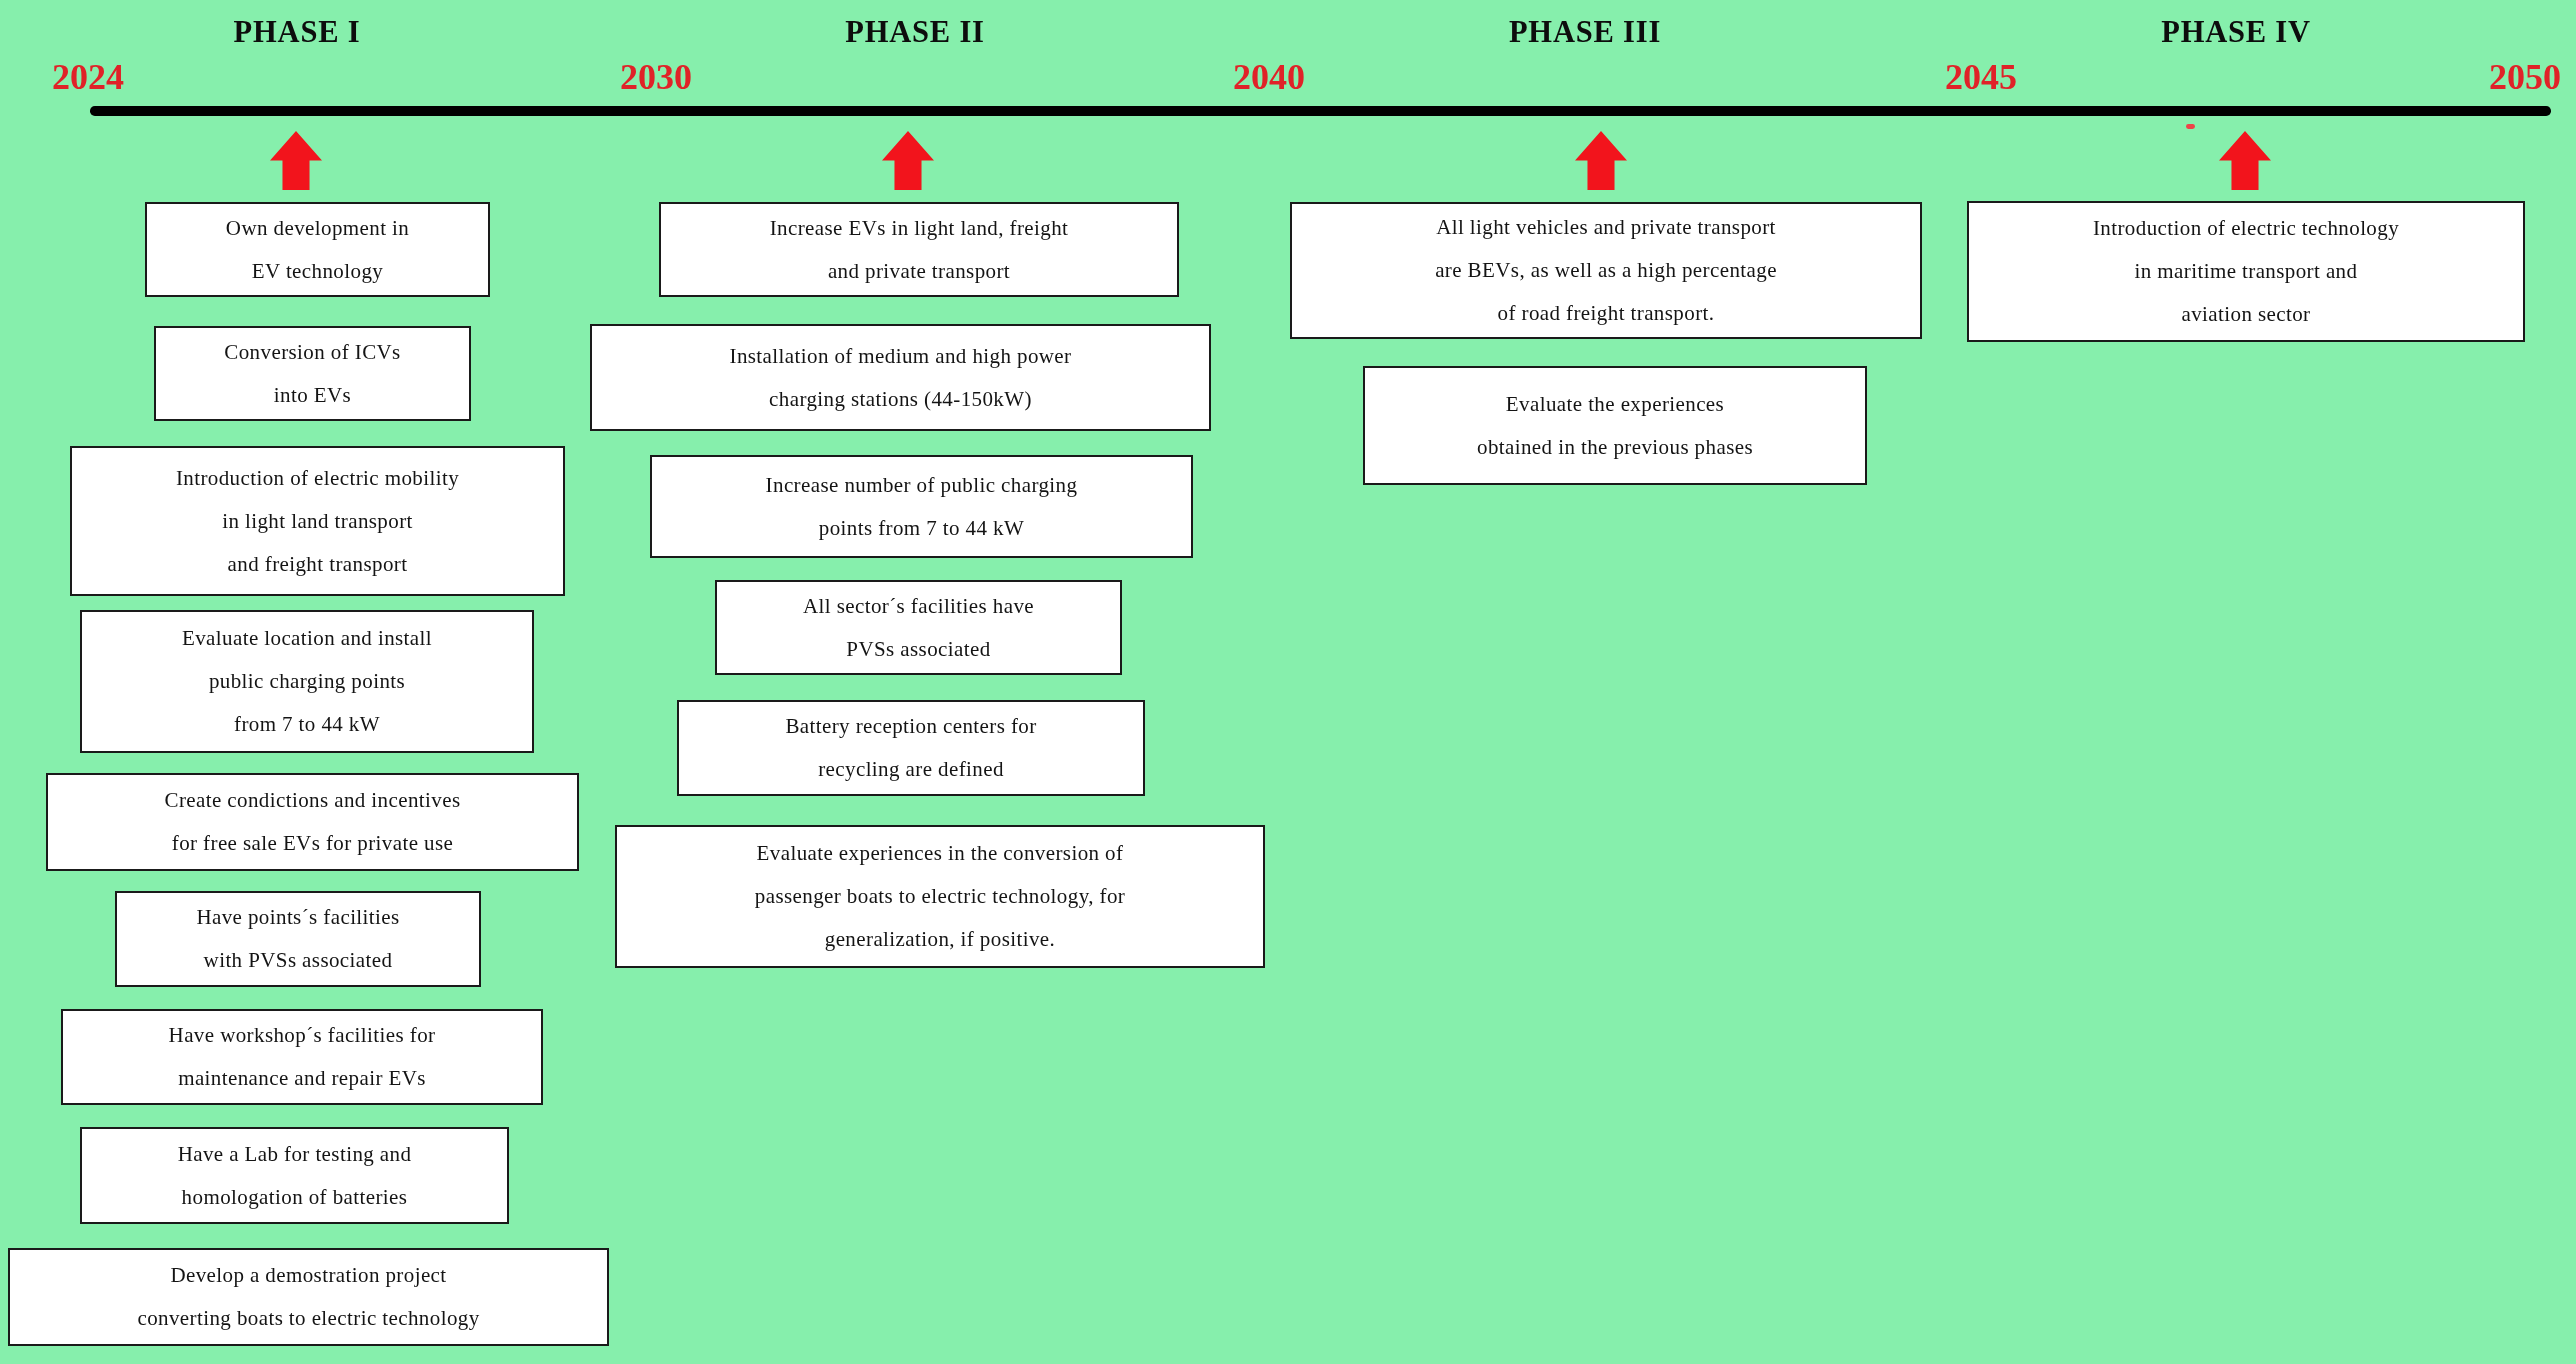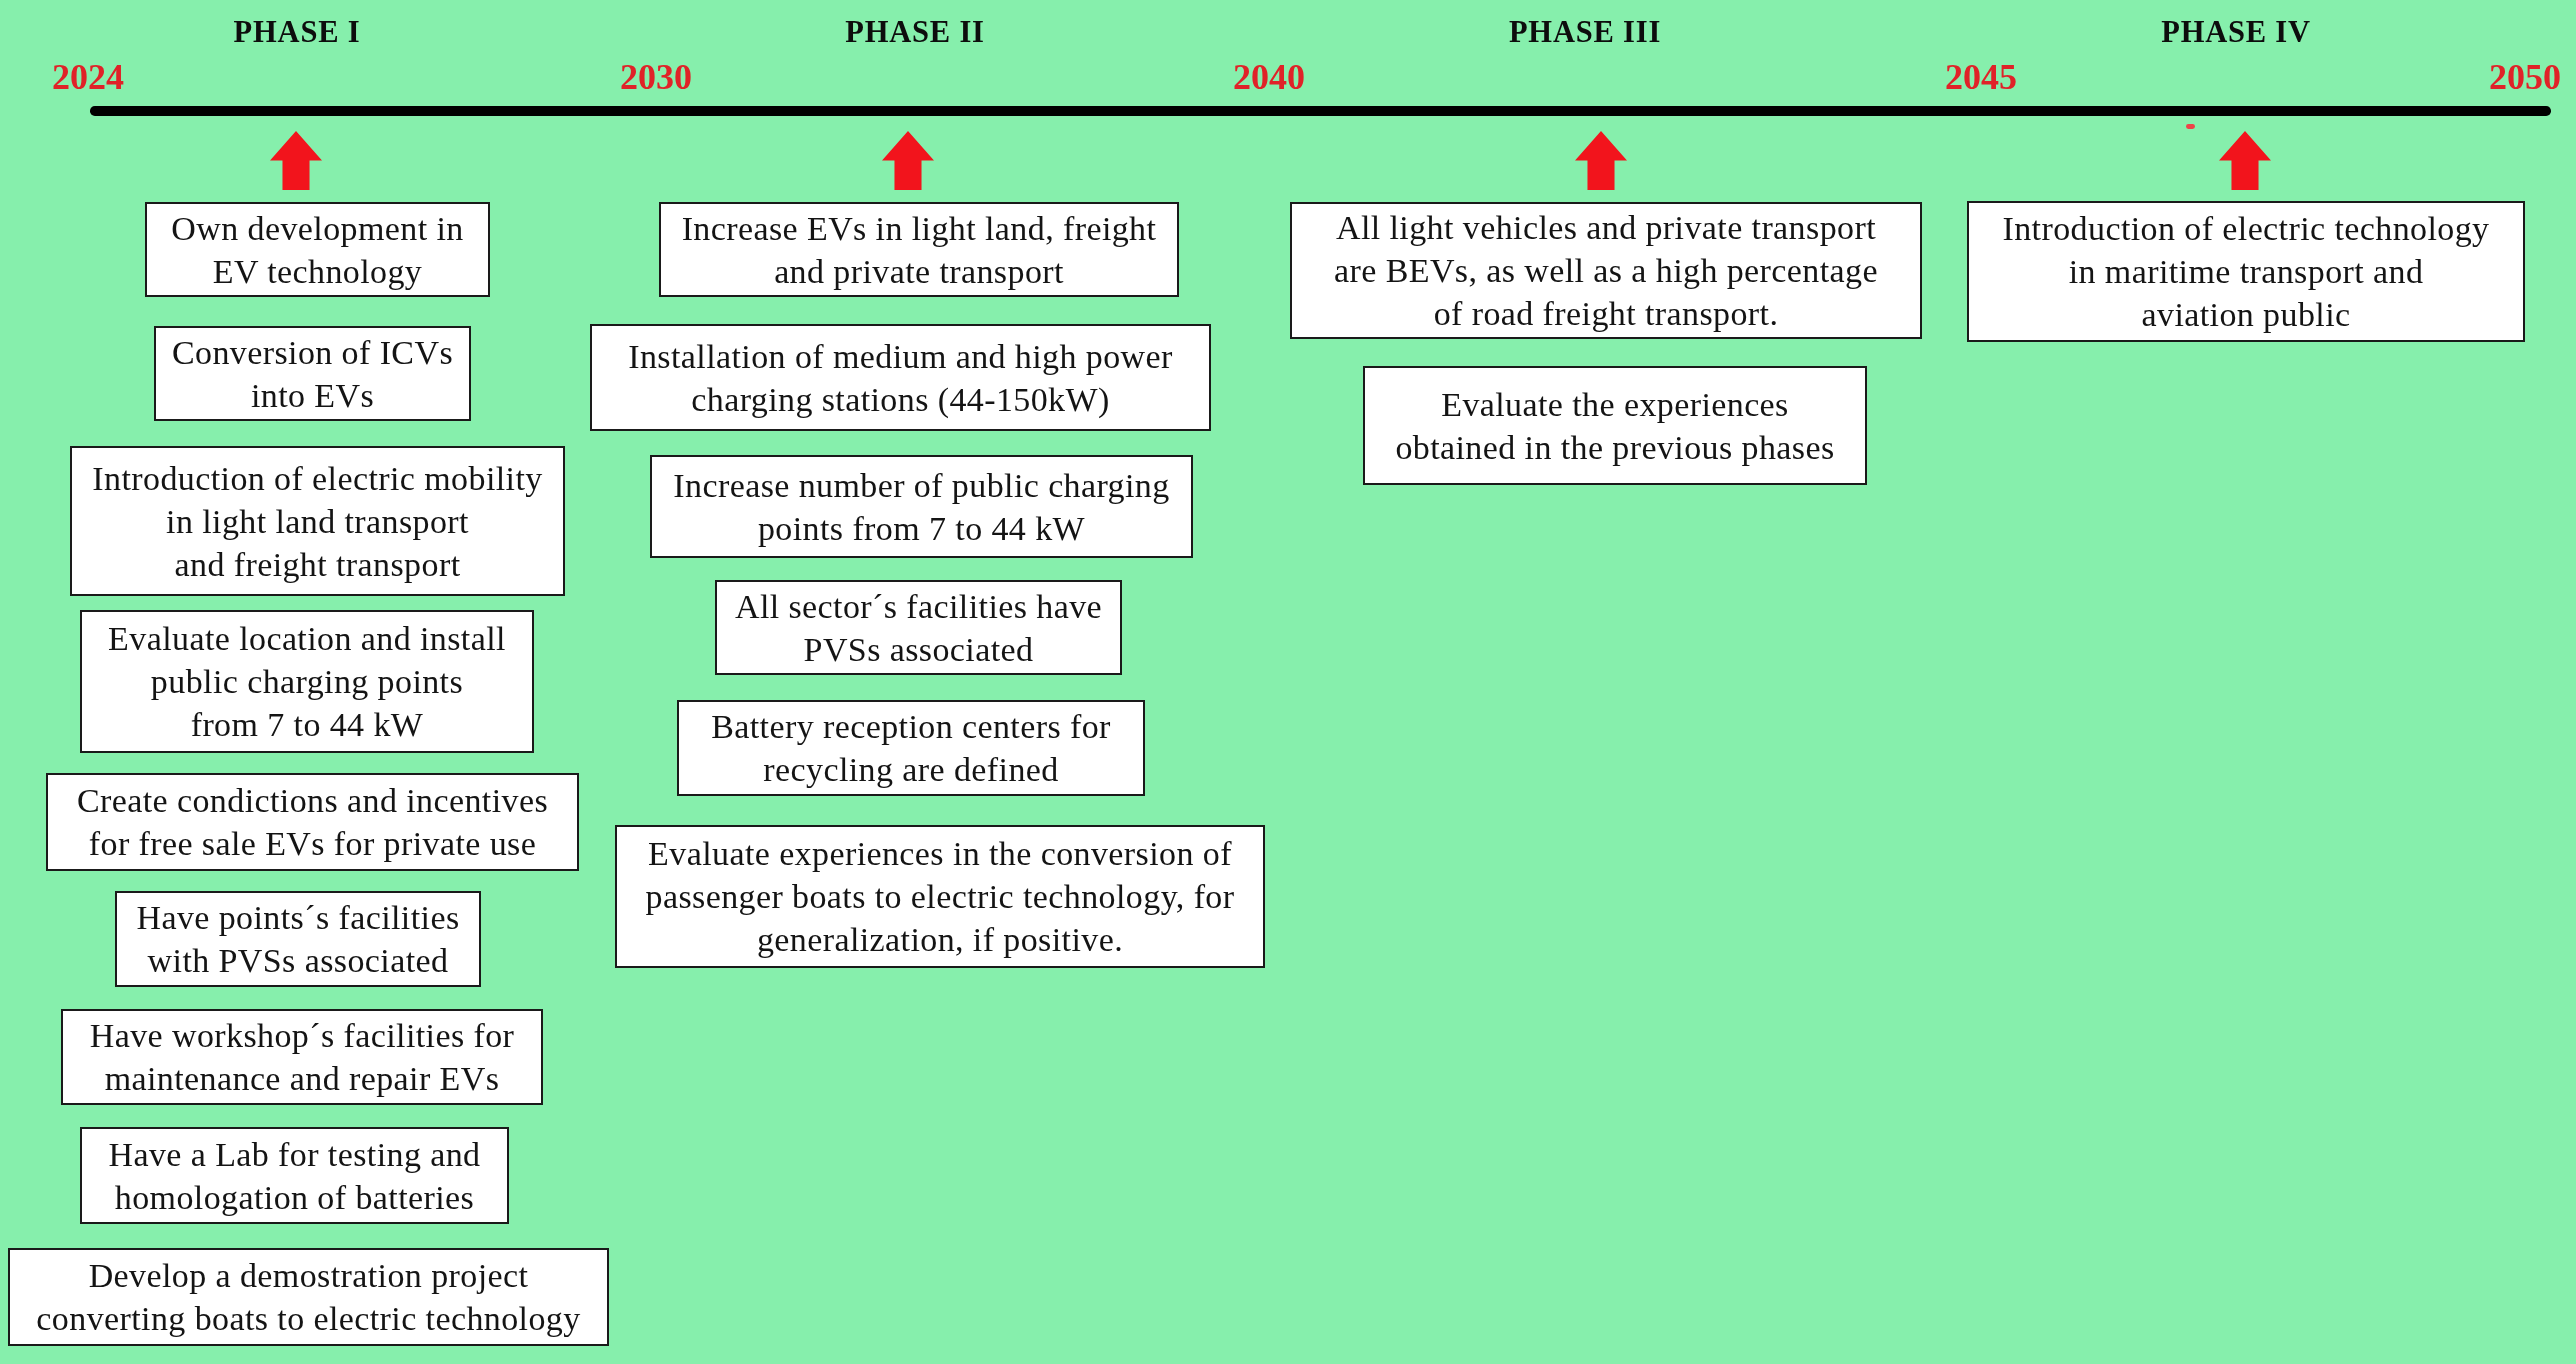--- a/index.html
+++ b/index.html
@@ -33,21 +33,21 @@
   .box{
     position:absolute;
     border:2.4px solid #1a1a1a;
     background:#ffffff;
     display:flex;align-items:center;justify-content:center;
     box-sizing:border-box;
   }
   .box-text{
     white-space:pre-line;
     text-align:center;
-    font-size:34px;line-height:43px;
+    font-size:21px;line-height:43px;
     color:#141414;letter-spacing:0.4px;
     padding:0 6.4px;
   }
   .speck{
     position:absolute;left:2186px;top:124px;width:8.8px;height:4.8px;
     background:#ee4348;border-radius:2.4px;
   }
 </style>
 </head>
 <body>
@@ -145,17 +145,17 @@
 of road freight transport.</span>
   </div>
   <div class="box" style="left:1363px;top:366px;width:504px;height:119px">
     <span class="box-text">Evaluate the experiences
 obtained in the previous phases</span>
   </div>
 
   <div class="box" style="left:1967px;top:201px;width:558px;height:141px">
     <span class="box-text">Introduction of electric technology
 in maritime transport and
-aviation public</span>
+aviation sector</span>
   </div>
 
 </div>
 
 
 </body></html>

